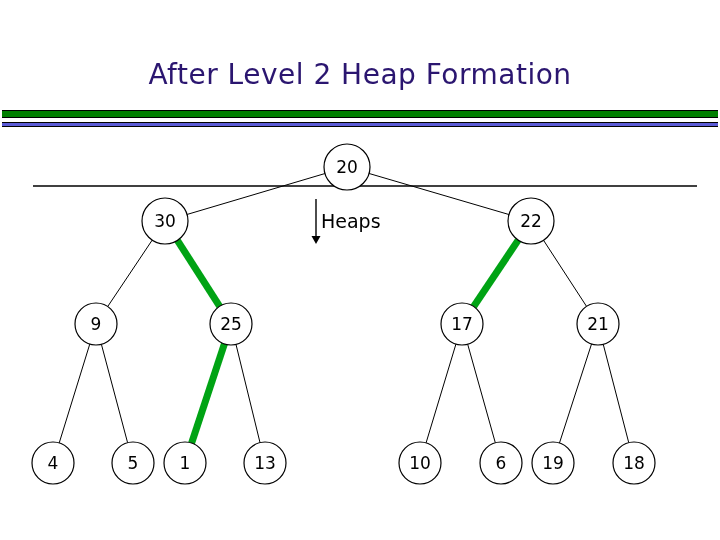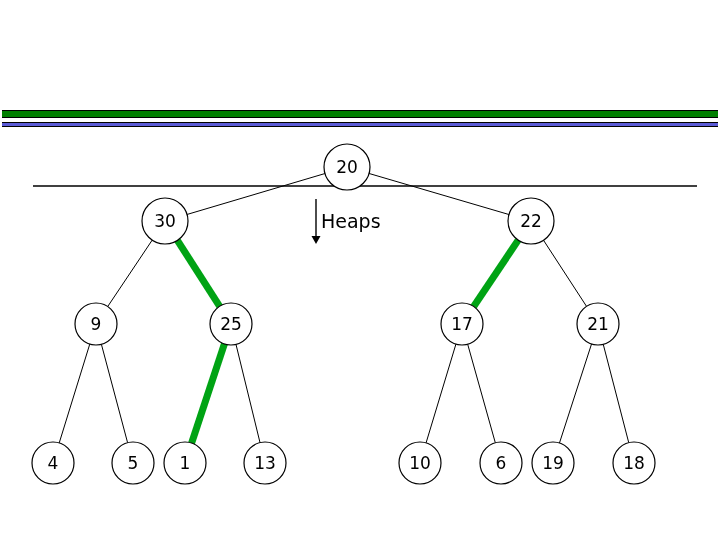--- a/index.html
+++ b/index.html
@@ -62,20 +62,21 @@
     font-family: "DejaVu Sans", sans-serif;
     font-size: 19px;
     fill: #000000;
   }
 </style>
 </head>
 <body>
 
 <div id="slide">
 
+  <div id="slide-title">After Level 2 Heap Formation</div>
 
   <div class="rule" id="rule-green"></div>
   <div class="rule" id="rule-blue"></div>
 
   <svg id="tree-svg" viewBox="0 0 720 540" xmlns="http://www.w3.org/2000/svg">
     <g id="edges-layer">
         <line x1="324.9500894070132" y1="173.54228116495213" x2="187.04991059298683" y2="214.45771883504787" stroke="#000000" stroke-width="1" stroke-linecap="butt"></line>
         <line x1="369.0692225047585" y1="173.47683703944" x2="508.9307774952415" y2="214.52316296056" stroke="#000000" stroke-width="1" stroke-linecap="butt"></line>
         <line x1="152.19911508833098" y1="240.10856733191173" x2="107.68776448456737" y2="306.5530472186893" stroke="#000000" stroke-width="1" stroke-linecap="butt"></line>
         <line x1="177.40890360750677" y1="240.36541017535146" x2="219.67013148879818" y2="306.31853853554867" stroke="#00a314" stroke-width="7" stroke-linecap="butt"></line>

